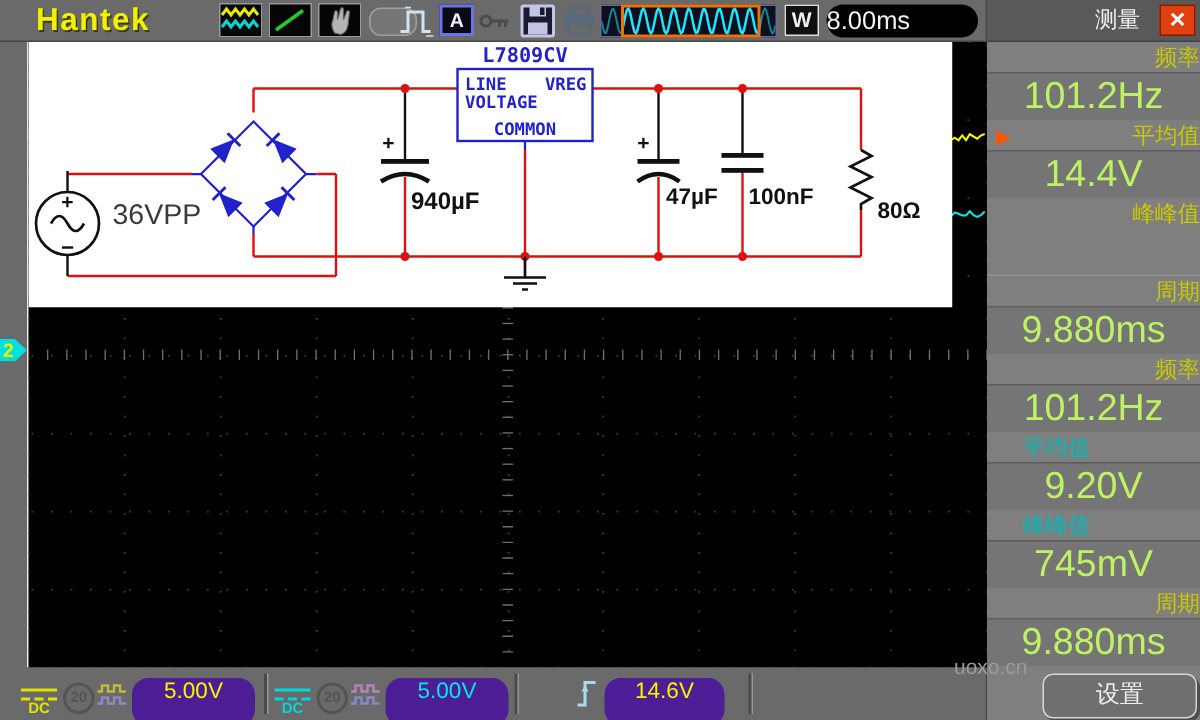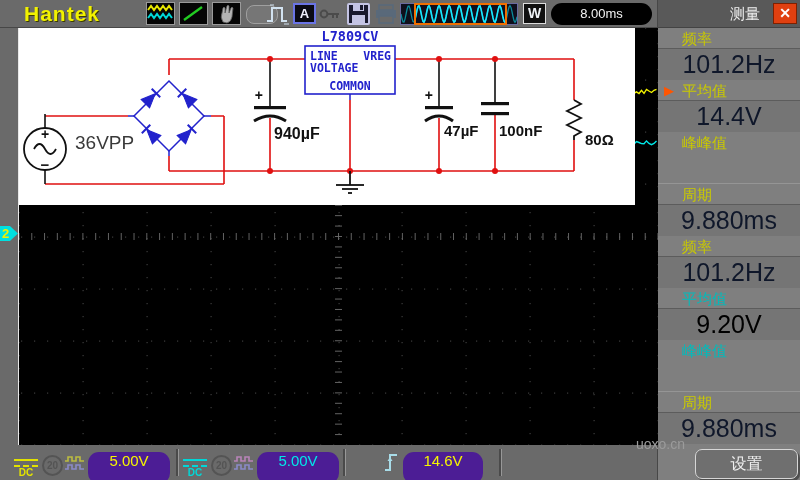--- a/index.html
+++ b/index.html
@@ -10,33 +10,33 @@
   }
   
   #topbar{position:absolute;left:0;top:0;width:657px;height:27px;background:#6a6a6a;border-bottom:1px solid #474747;}
   #brand{position:absolute;left:24px;top:2px;font-size:21px;font-weight:bold;color:#f2f200;letter-spacing:1px;text-shadow:1px 1px 0 #3c3c00;}
   .tb-icon{position:absolute;top:2px;width:29px;height:23px;background:#050505;border:1px solid #9a9a9a;box-sizing:border-box;}
   #icon-slot{position:absolute;left:246px;top:5px;width:30px;height:17px;border:1px solid #9f9f9f;border-radius:8px;background:#767676;}
   #auto-box{position:absolute;left:293px;top:3px;width:23px;height:21px;background:#0a0a14;border:2px solid #6a74e6;box-sizing:border-box;color:#f0f0ff;font-size:13px;font-weight:bold;text-align:center;line-height:17px;}
   #w-box{position:absolute;left:523px;top:3px;width:23px;height:21px;background:#101010;border:1px solid #dddddd;box-sizing:border-box;color:#eef2f6;font-size:14px;font-weight:bold;text-align:center;line-height:19px;}
   #preview{position:absolute;left:400px;top:3px;width:118px;height:22px;background:#0e0e1c;border:1px solid #6a6aa0;box-sizing:border-box;}
   #preview-sel{position:absolute;left:13px;top:-1px;width:93px;height:22px;border:2px solid #f07000;box-sizing:border-box;}
-  #timebase-pill{position:absolute;left:551px;top:3px;width:101px;height:22px;background:#000;border-radius:11px;color:#f2f2f2;font-size:13px;text-align:center;line-height:22px;}
+  #timebase-pill{position:absolute;left:551px;top:3px;width:101px;height:22px;background:#000;border-radius:11px;color:#f2f2f2;font-size:17px;line-height:22px;}
   
   #panel{position:absolute;left:657px;top:0;width:143px;height:480px;background:#7f7f7f;border-left:1px solid #474747;box-sizing:border-box;}
   #panel-header{position:relative;height:27px;background:#595959;border-bottom:1px solid #434343;padding-left:32px;}
   #panel-title{color:#f2f2f2;font-size:15px;text-align:center;line-height:27px;}
   #close-btn{position:absolute;right:3px;top:3px;width:24px;height:21px;background:#e04010;border:1px solid #7e2000;box-sizing:border-box;color:#fff;font-size:14px;font-weight:bold;text-align:center;line-height:19px;cursor:pointer;}
   .mrow{position:relative;height:52px;border-bottom:1px solid #959595;box-sizing:border-box;}
   .mrow .lbl{height:20px;line-height:21px;font-size:15px;padding-left:24px;background:#7f7f7f;}
   .mrow .val{height:31px;line-height:30px;font-size:25px;text-align:center;background:#757575;border-top:1px solid #5c5c5c;}
-  .mrow.yellow .lbl{color:#c9c900;}
-  .mrow.yellow .val{color:#0f172a;}
+  .mrow.yellow .lbl{color:#c9c900;text-align:right;}
+  .mrow.yellow .val{color:#bef264;}
   .mrow.cyan .lbl{color:#00bcbc;}
-  .mrow.cyan .val{color:#000000;}
+  .mrow.cyan .val{color:#bef264;}
   .sel-marker{position:absolute;left:6px;top:3px;font-size:13px;color:#ff5500;}
   #settings-btn{position:absolute;left:21px;top:449px;width:101px;height:28px;border:1px solid #d6d6d6;border-radius:7px;background:#6f6f6f;color:#efefef;font-size:16px;text-align:center;line-height:27px;box-shadow:2px 2px 0 #4e4e4e;cursor:pointer;margin-left:16px;}
   
   #plot{position:absolute;left:18px;top:28px;width:639px;height:417px;background:#000;border-left:1px solid #e8e8e8;box-sizing:content-box;}
   #plot svg{position:absolute;left:0;top:0;}
   .annot{position:absolute;color:#f4f4f4;font-size:19px;font-weight:bold;letter-spacing:2px;text-shadow:1px 1px 0 #000;}
   #trig-tab{position:absolute;left:282px;top:0;width:66px;height:17px;background:#3a57e0;border:1px solid #9ab4ff;border-top:none;border-radius:0 0 0 0;border-bottom-left-radius:4px;border-bottom-right-radius:4px;color:#fff;font-size:13px;font-weight:bold;text-align:center;line-height:16px;box-sizing:border-box;cursor:pointer;}
   #trig-tip{position:absolute;left:309px;top:17px;width:0;height:0;border-left:7px solid transparent;border-right:7px solid transparent;border-top:7px solid #3a57e0;}
   #trig-cross{position:absolute;left:311px;top:24px;width:11px;height:11px;}
   #trig-cross:before{content:"";position:absolute;left:5px;top:0;width:1px;height:11px;background:#cfcfcf;}
@@ -148,20 +148,21 @@
   <div class="mrow yellow">
     <div class="lbl">频率</div>
     <div class="val">101.2Hz</div>
   </div>
   <div class="mrow cyan">
     <div class="lbl">平均值</div>
     <div class="val">9.20V</div>
   </div>
   <div class="mrow cyan">
     <div class="lbl">峰峰值</div>
+    <div class="val">745mV</div>
   </div>
   <div class="mrow yellow">
     <div class="lbl">周期</div>
     <div class="val">9.880ms</div>
   </div>
   <div id="settings-btn">设置</div>
 </div>
 
 <div id="plot">
   <svg id="grat" width="639" height="417" viewBox="0 0 639 417">

